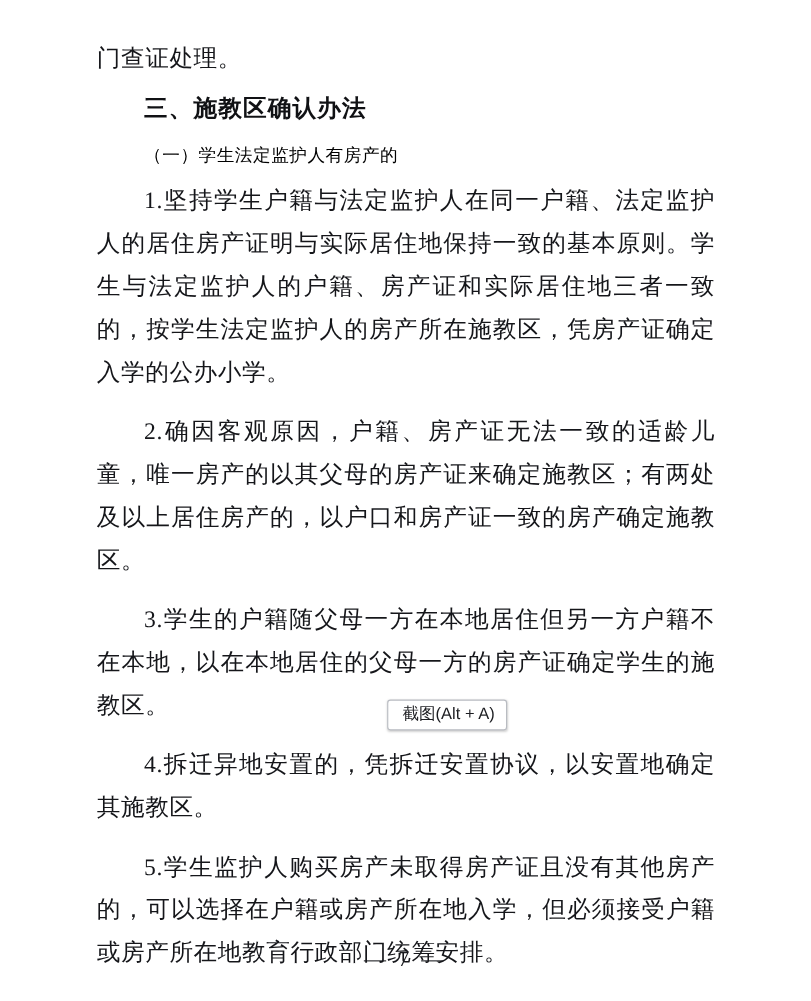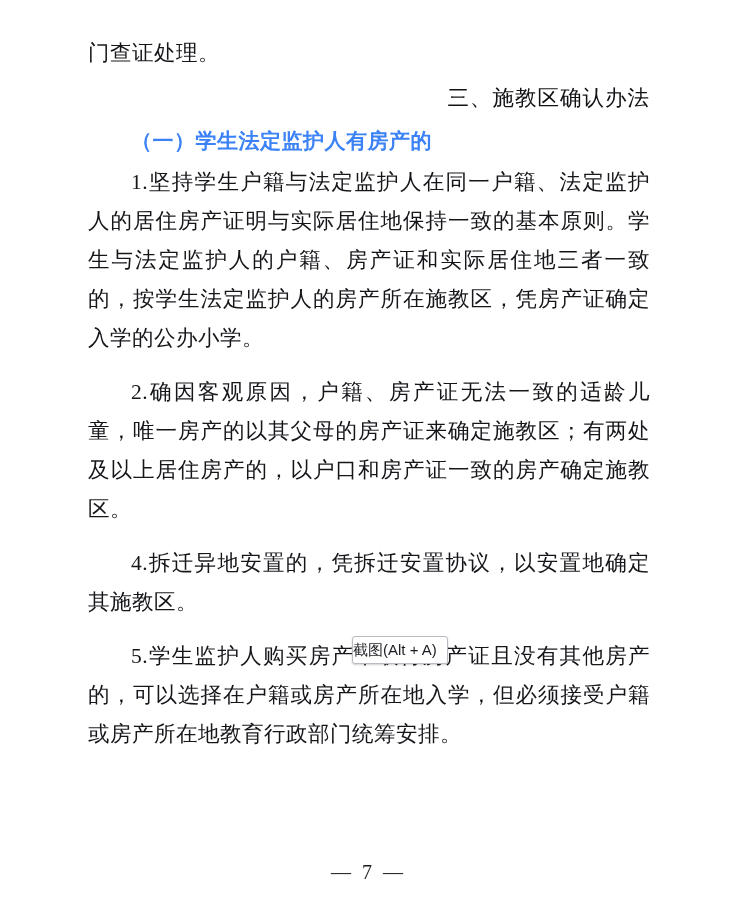--- a/index.html
+++ b/index.html
@@ -40,55 +40,54 @@
   }
   .para + .para {
     margin-top: 15px;
   }
   .indent2 {
     text-indent: 43px;
   }
   .heading {
     font-size: 21.5px;
     line-height: 39px;
-    font-weight: normal;
+    font-weight: bold;
     text-indent: 43px;
     letter-spacing: 1px;
     color: #101114;
     margin: 6px 0 4px 0;
-    text-align: right;
   }
   .subheading {
-    font-size: 21px;
+    font-size: 16px;
     line-height: 39px;
-    font-weight: bold;
+    font-weight: normal;
     text-indent: 43px;
     letter-spacing: 0.5px;
-    color: #3b82f6;
+    color: #000000;
     margin: 2px 0 2px 0;
   }
   .page-number {
     position: absolute;
     left: 0;
     bottom: 26px;
     width: 737px;
     text-align: center;
     font-size: 20px;
     letter-spacing: 3px;
     color: #1a1b1f;
     font-family: "Liberation Serif", "DejaVu Serif", serif;
   }
   .screenshot-tooltip {
     position: absolute;
     left: 352px;
     top: 636px;
     background: #ffffff;
     border: 1px solid #b9bcc2;
     border-radius: 3px;
-    padding: 3px 10px 4px 0;
+    padding: 3px 10px 4px 13px;
     font-size: 15px;
     font-family: "Liberation Sans", sans-serif;
     color: #1c1d21;
     box-shadow: 0 1px 2px rgba(0,0,0,0.18);
     white-space: nowrap;
     line-height: 19px;
   }
 </style>
 </head>
 <body>
@@ -100,20 +99,21 @@
     <p class="para">门查证处理。</p>
 
     <p class="heading">三、施教区确认办法</p>
 
     <p class="subheading">（一）学生法定监护人有房产的</p>
 
     <p class="para indent2">1.坚持学生户籍与法定监护人在同一户籍、法定监护人的居住房产证明与实际居住地保持一致的基本原则。学生与法定监护人的户籍、房产证和实际居住地三者一致的，按学生法定监护人的房产所在施教区，凭房产证确定入学的公办小学。</p>
 
     <p class="para indent2">2.确因客观原因，户籍、房产证无法一致的适龄儿童，唯一房产的以其父母的房产证来确定施教区；有两处及以上居住房产的，以户口和房产证一致的房产确定施教区。</p>
 
+    <p class="para indent2">3.学生的户籍随父母一方在本地居住但另一方户籍不在本地，以在本地居住的父母一方的房产证确定学生的施教区。</p>
 
     <p class="para indent2">4.拆迁异地安置的，凭拆迁安置协议，以安置地确定其施教区。</p>
 
     <p class="para indent2">5.学生监护人购买房产未取得房产证且没有其他房产的，可以选择在户籍或房产所在地入学，但必须接受户籍或房产所在地教育行政部门统筹安排。</p>
 
 
   </div>
 
   <div class="page-number">— 7 —</div>
 

